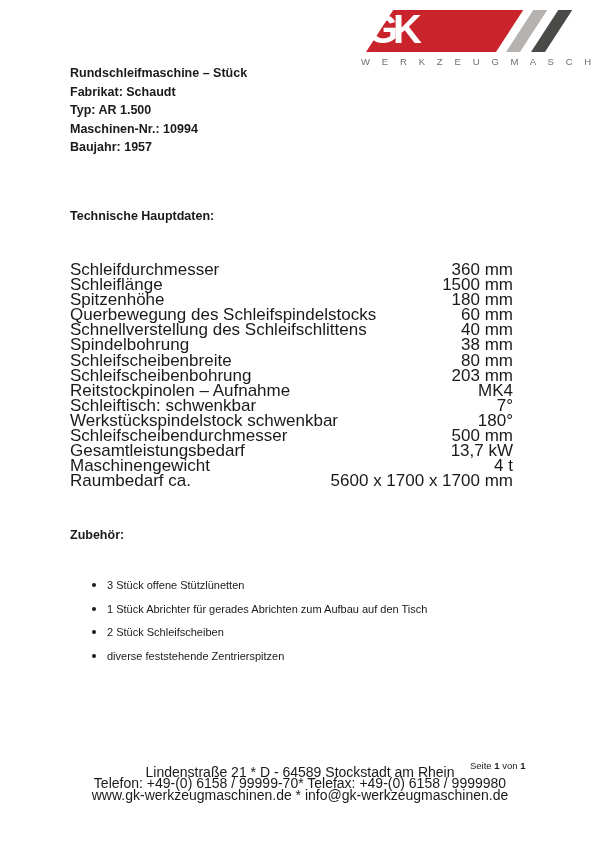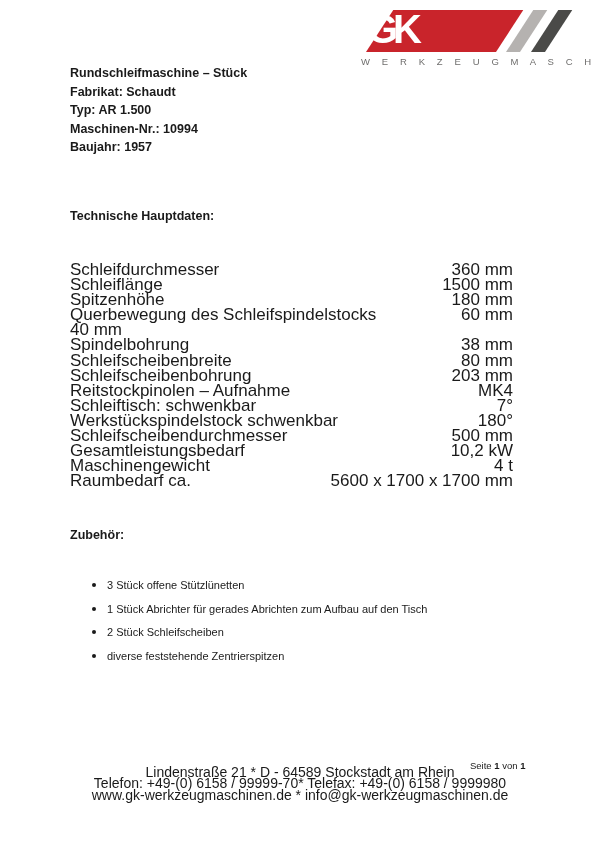--- a/index.html
+++ b/index.html
@@ -116,20 +116,21 @@
     </div>
     <div class="tech-row">
       <span class="tech-label">Spitzenhöhe</span>
       <span class="tech-value">180 mm</span>
     </div>
     <div class="tech-row">
       <span class="tech-label">Querbewegung des Schleifspindelstocks</span>
       <span class="tech-value">60 mm</span>
     </div>
     <div class="tech-row">
+      <span class="tech-label">Schnellverstellung des Schleifschlittens</span>
       <span class="tech-value">40 mm</span>
     </div>
     <div class="tech-row">
       <span class="tech-label">Spindelbohrung</span>
       <span class="tech-value">38 mm</span>
     </div>
     <div class="tech-row">
       <span class="tech-label">Schleifscheibenbreite</span>
       <span class="tech-value">80 mm</span>
     </div>
@@ -148,21 +149,21 @@
     <div class="tech-row">
       <span class="tech-label">Werkstückspindelstock schwenkbar</span>
       <span class="tech-value">180°</span>
     </div>
     <div class="tech-row">
       <span class="tech-label">Schleifscheibendurchmesser</span>
       <span class="tech-value">500 mm</span>
     </div>
     <div class="tech-row">
       <span class="tech-label">Gesamtleistungsbedarf</span>
-      <span class="tech-value">10,2 kW</span>
+      <span class="tech-value">13,7 kW</span>
     </div>
     <div class="tech-row">
       <span class="tech-label">Maschinengewicht</span>
       <span class="tech-value">4 t</span>
     </div>
     <div class="tech-row">
       <span class="tech-label">Raumbedarf ca.</span>
       <span class="tech-value">5600 x 1700 x 1700 mm</span>
     </div>
   </div>

